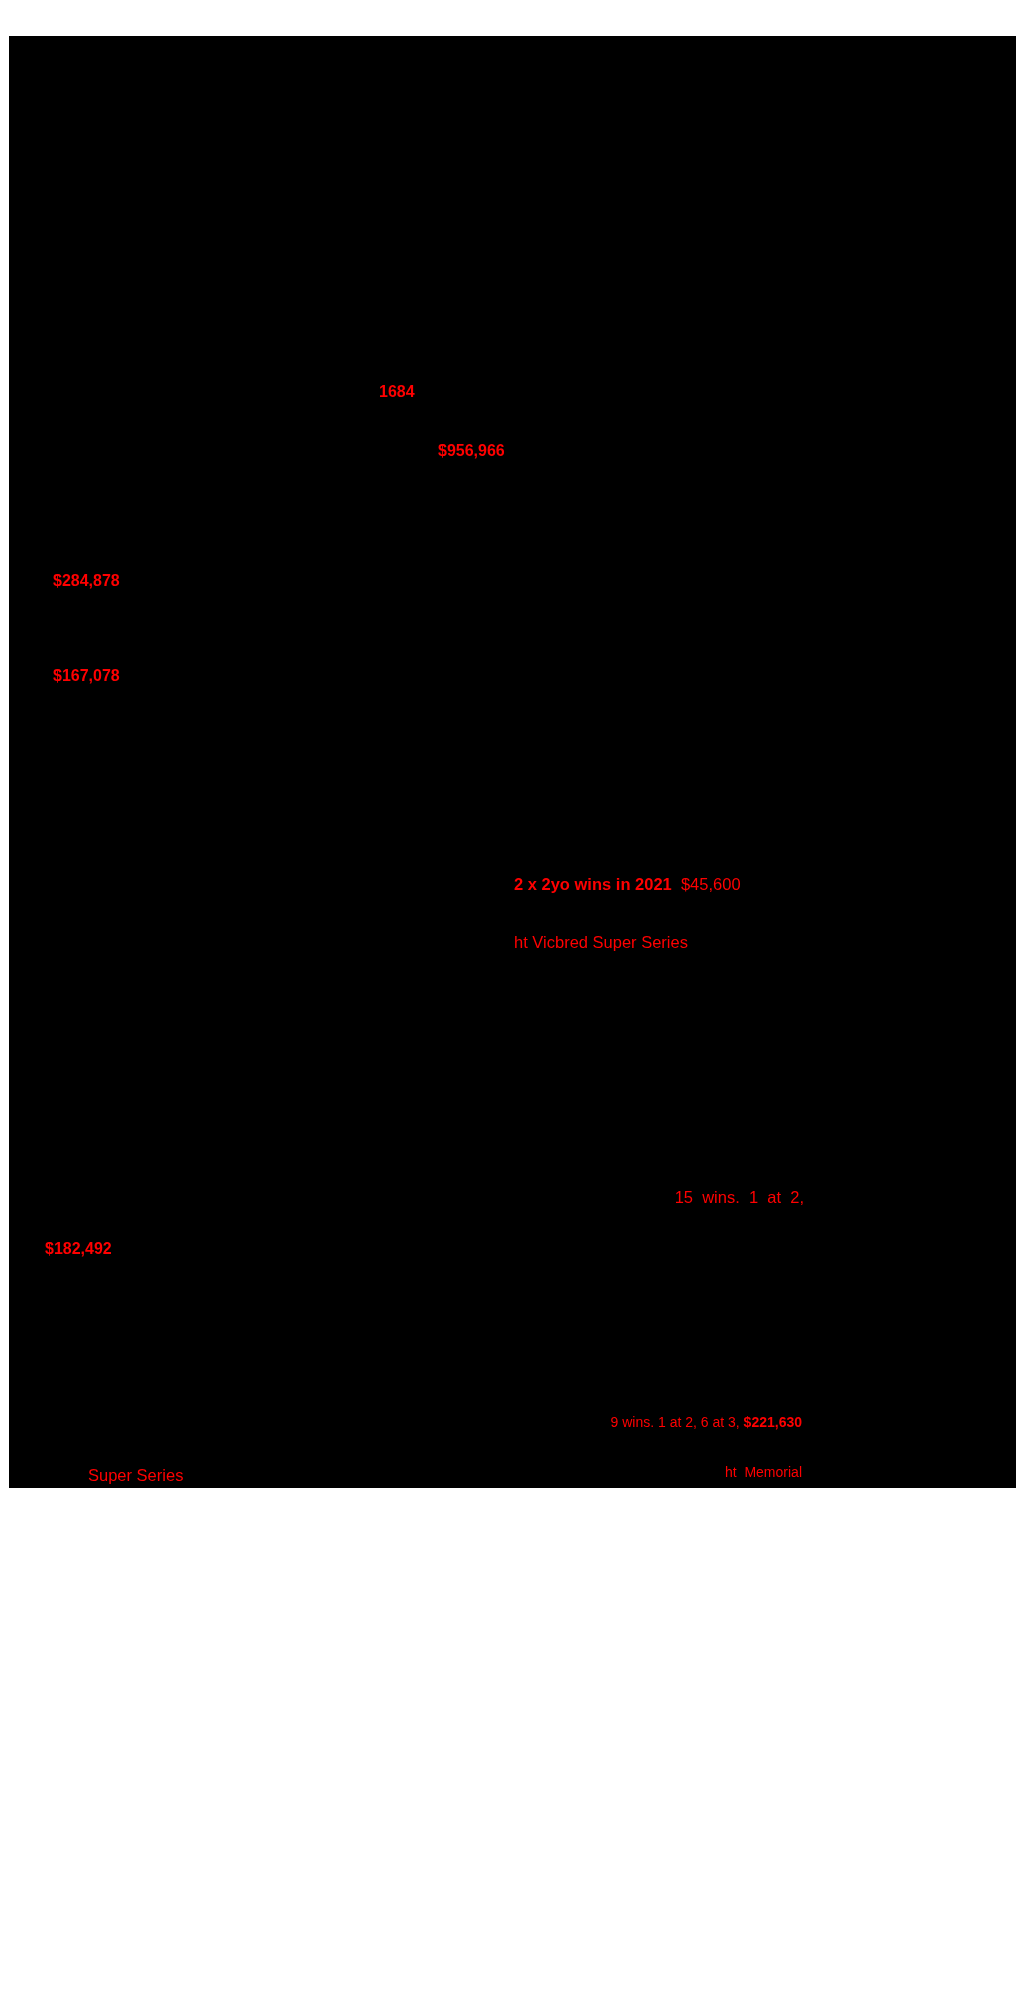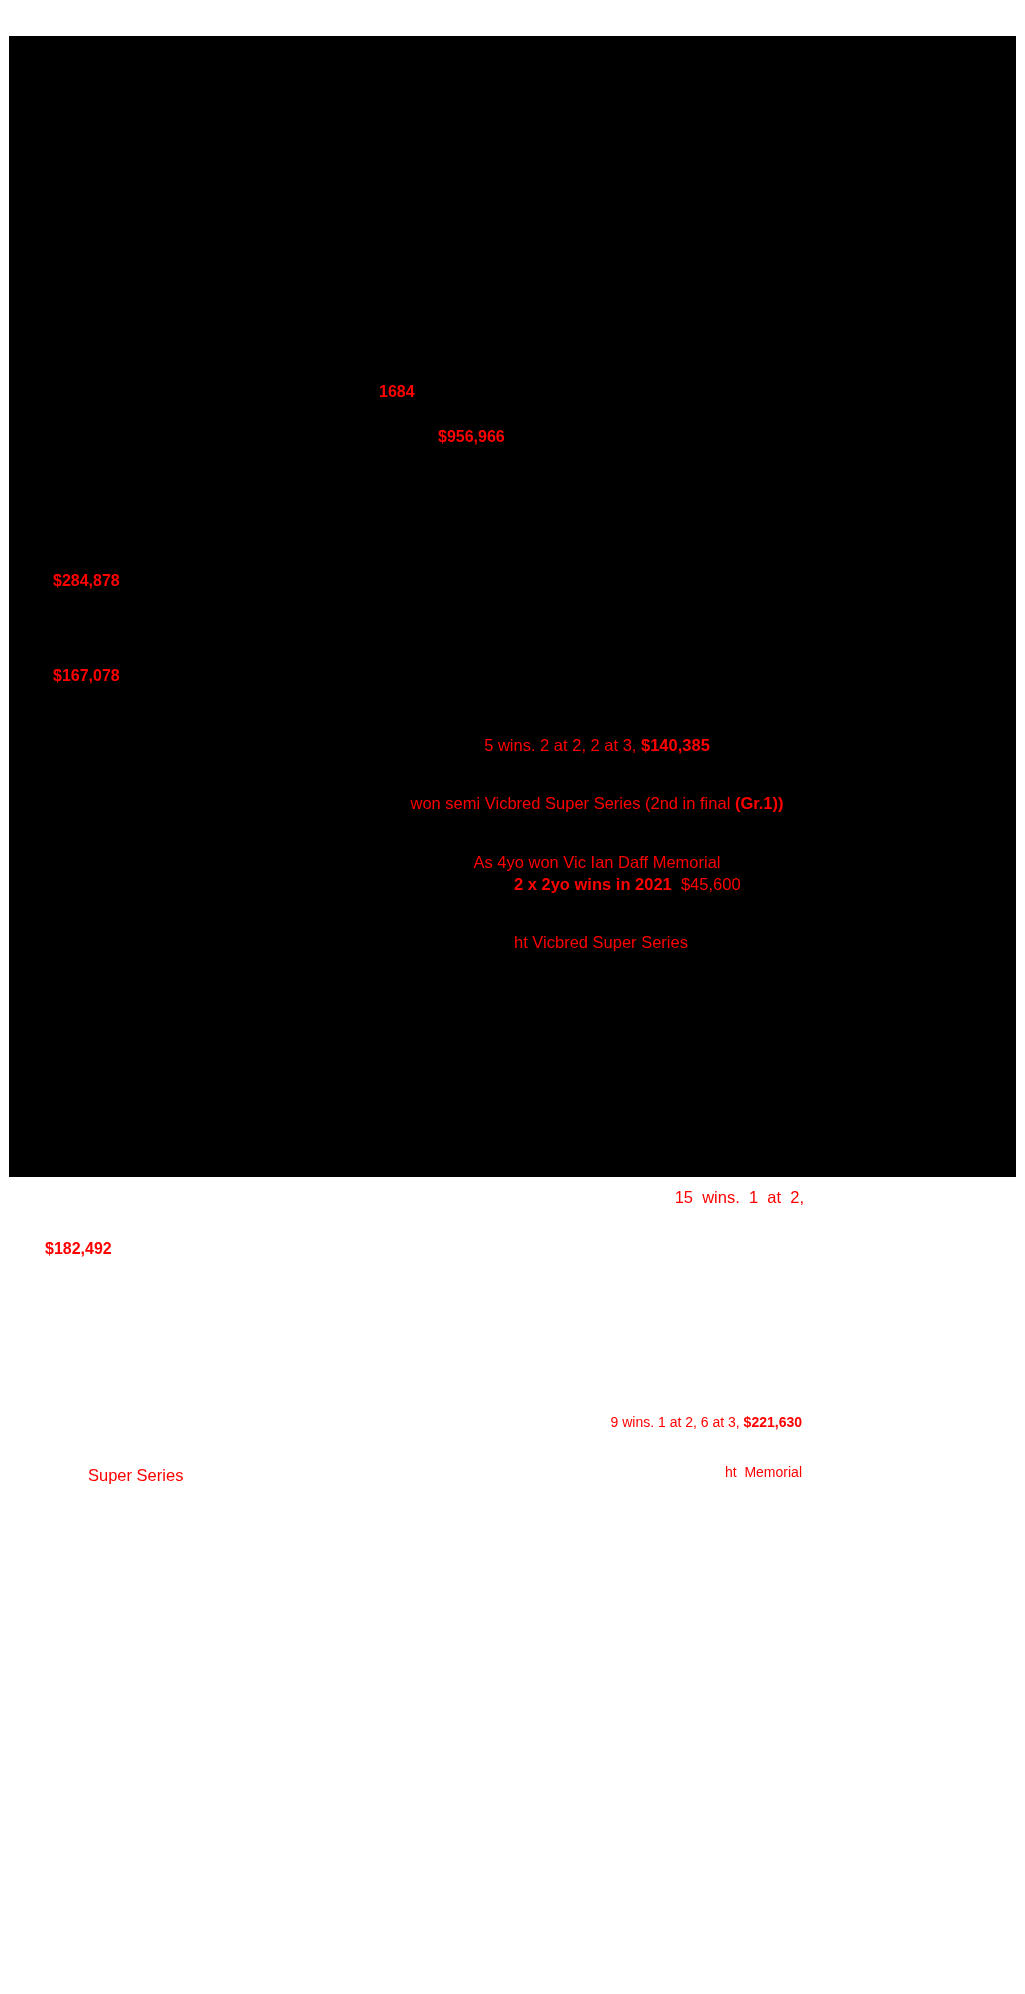--- a/index.html
+++ b/index.html
@@ -15,40 +15,40 @@
     width: 1025px;
     height: 1994px;
     background: #ffffff;
     overflow: hidden;
   }
   #sheet {
     position: absolute;
     left: 9px;
     top: 36px;
     width: 1007px;
-    height: 1141px;
+    height: 1452px;
     background: #000000;
   }
   .ann {
     position: absolute;
     color: #ff0000;
     font-family: "Liberation Sans", sans-serif;
     white-space: pre;
     line-height: 1.18;
   }
   .b { font-weight: bold; }
   .r { text-align: left; margin-top: 40px; }
 
   
   .a-1684 {
     left: 370px; top: 347px;
     font-size: 16px; font-weight: bold;
   }
   .a-956966 {
-    left: 429px; top: 392px;
+    left: 429px; top: 406px;
     font-size: 16px; font-weight: bold; text-align: right;
   }
   .a-284878 {
     left: 44px; top: 536px;
     font-size: 16px; font-weight: bold;
   }
   .a-167078 {
     left: 44px; top: 631px;
     font-size: 16px; font-weight: bold;
   }
@@ -94,25 +94,20 @@
   <div id="sheet">
 
     <div class="ann a-1684">1684</div>
 
     <div class="ann a-956966">$956,966</div>
 
     <div class="ann a-284878">$284,878</div>
 
     <div class="ann a-167078">$167,078</div>
 
-    <div class="ann a-blockA">
-      <div><span>5 wins. 2 at 2, 2 at 3, </span><span class="b">$140,385</span></div>
-      <div><span>won semi Vicbred Super Series (2nd in final </span><span class="b">(Gr.1))</span></div>
-      <div>As 4yo won Vic Ian Daff Memorial</div>
-    </div>
 
     <div class="ann a-blockB">
       <div class="r"><span class="b">2 x 2yo wins in 2021</span><span>  $45,600</span></div>
       <div>ht Vicbred Super Series</div>
     </div>
 
     <div class="ann a-16wins">15  wins.  1  at  2,</div>
 
     <div class="ann a-182492">$182,492</div>
 

